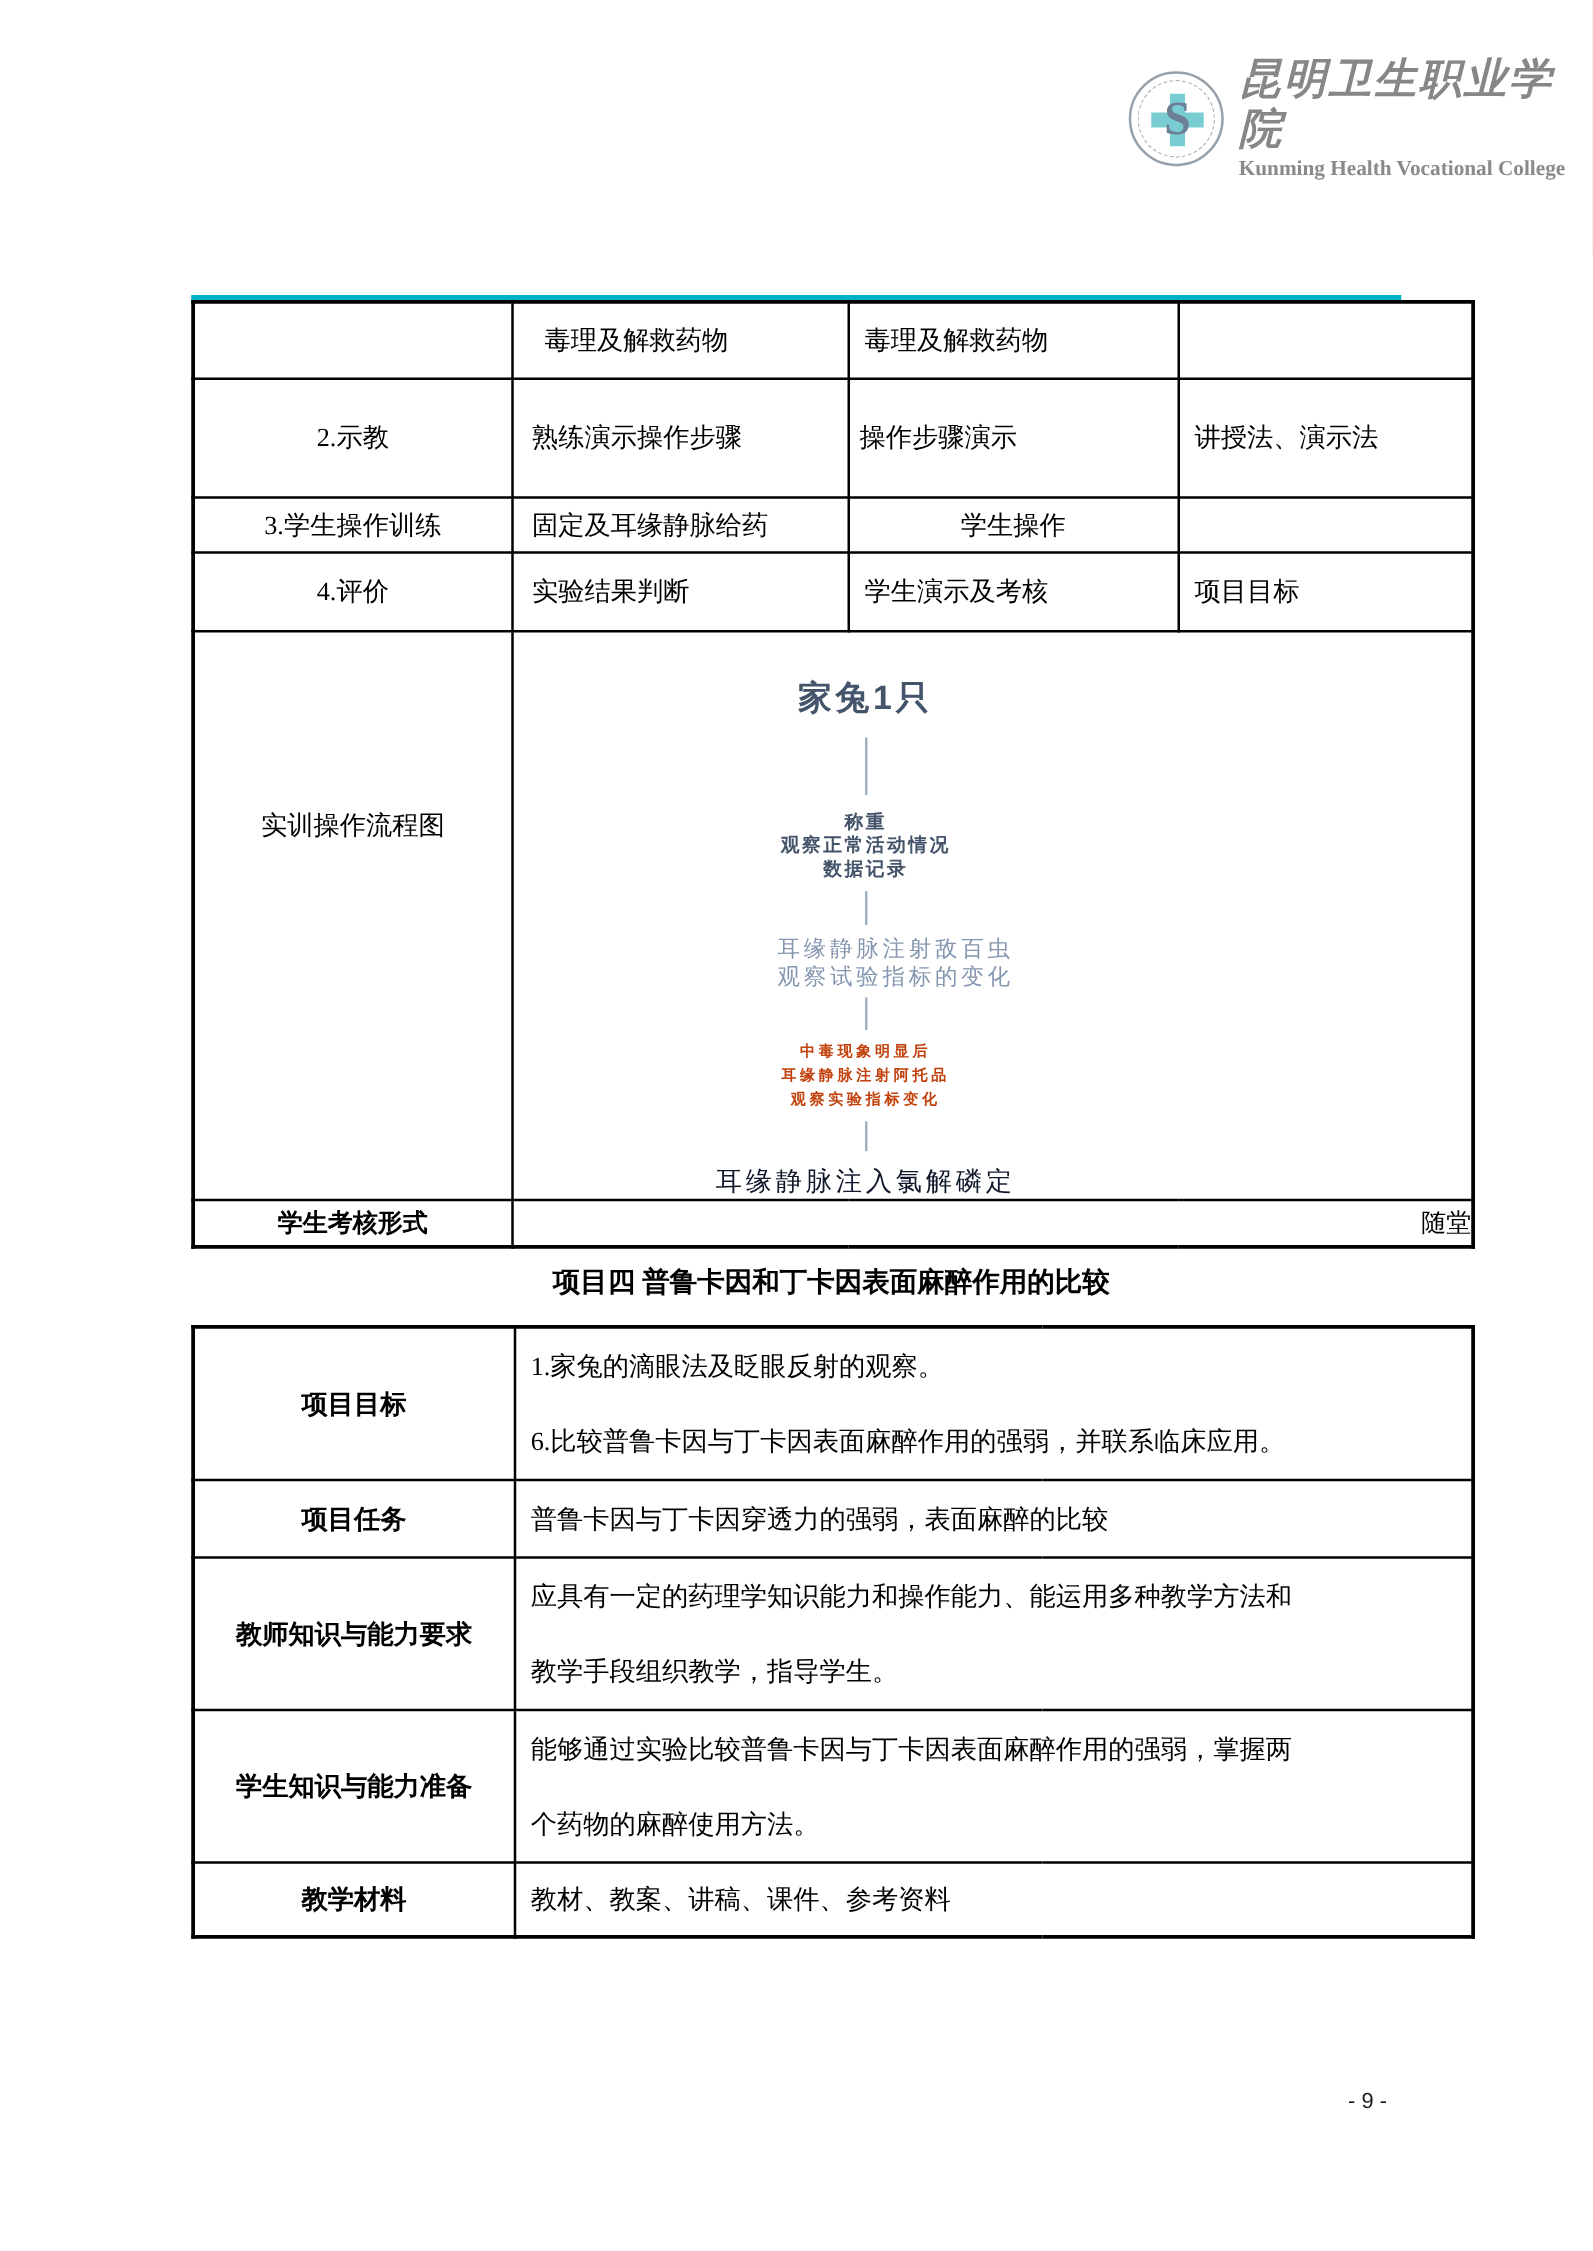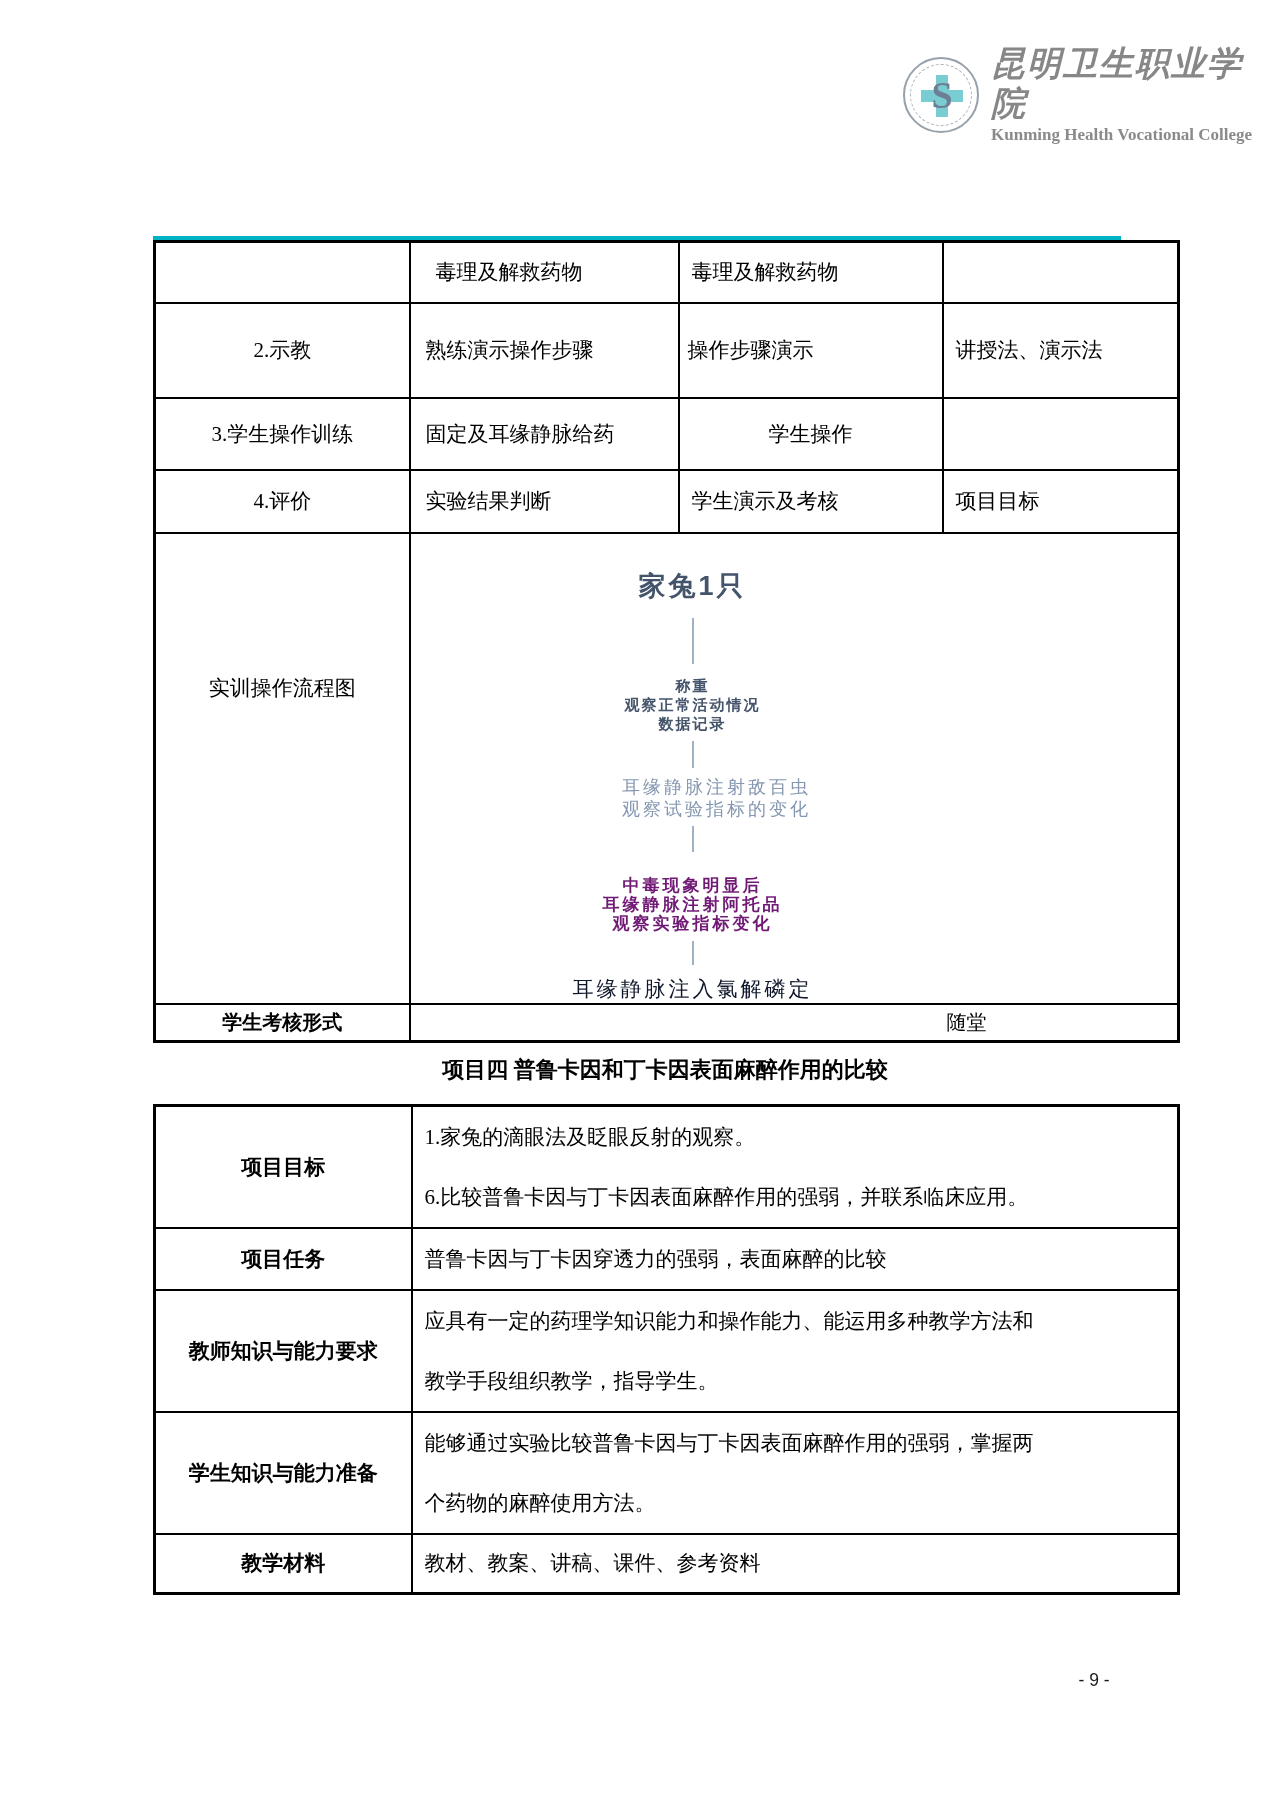--- a/index.html
+++ b/index.html
@@ -67,24 +67,24 @@
     font-family:"Liberation Sans","DejaVu Sans",sans-serif;
   }
   .fc-title { font-size:27px; font-weight:bold; color:#44546a; letter-spacing:3px; }
   .fc-conn  { width:2px; background:#9fb1c4; margin:0 auto; }
   .conn1 { height:46px; margin-top:14px; }
   .conn2 { height:27px; margin-top:8px; }
   .conn3 { height:26px; margin-top:6px; }
   .conn4 { height:24px; margin-top:8px; }
   .fc-step1 { margin-top:12px; font-size:15px; line-height:19px; font-weight:bold; color:#44546a; letter-spacing:2px; }
   .fc-step2 { margin-top:8px;  font-size:18px; line-height:22px; color:#8496b0; letter-spacing:3px;padding-left:48px; }
-  .fc-step3 { margin-top:24px;  font-size:17px; line-height:19px; font-weight:bold; color:#701a75; letter-spacing:3px; }
+  .fc-step3 { margin-top:8px;  font-size:12px; line-height:19px; font-weight:bold; color:#c2410c; letter-spacing:3px; }
   .fc-step4 { margin-top:10px; font-size:21px; color:#0f172a; letter-spacing:3px; }
 
-  .assess-val { text-align:left; padding-left:536px; font-size:20px; }
+  .assess-val { text-align:right; padding-left:536px; font-size:20px; }
 
   
   .section-title {
     width:1024px; text-align:center; font-size:22px; font-weight:bold;
     margin-top:14px; margin-bottom:21px; line-height:26px;
   }
 
   
   .t2 td.lbl { text-align:center; font-weight:bold; }
   .t2 .hdr-cell { padding-left:8px; }
@@ -134,21 +134,21 @@
         <td class="l pl25">毒理及解救药物</td>
         <td class="l pl12">毒理及解救药物</td>
         <td class="l pl12"></td>
       </tr>
       <tr style="height:95px">
         <td class="c">2.示教</td>
         <td class="l pl15">熟练演示操作步骤</td>
         <td class="l pl8">操作步骤演示</td>
         <td class="l pl12">讲授法、演示法</td>
       </tr>
-      <tr style="height:72px">
+      <tr style="height:44px">
         <td class="c">3.学生操作训练</td>
         <td class="l pl15">固定及耳缘静脉给药</td>
         <td class="c">学生操作</td>
         <td class="l pl12"></td>
       </tr>
       <tr style="height:63px">
         <td class="c">4.评价</td>
         <td class="l pl15">实验结果判断</td>
         <td class="l pl12">学生演示及考核</td>
         <td class="l pl12">项目目标</td>

